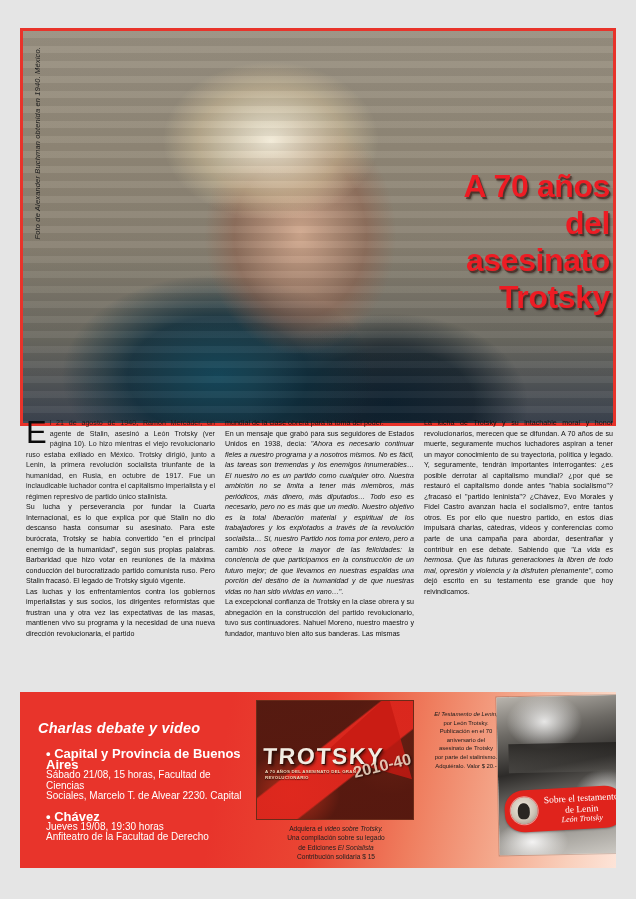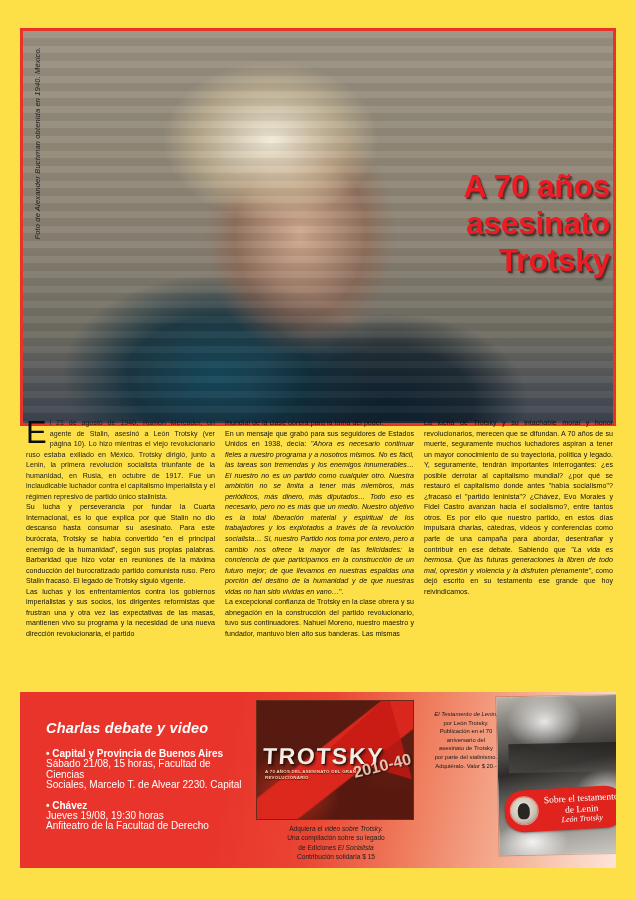--- a/index.html
+++ b/index.html
@@ -5,21 +5,21 @@
   * { box-sizing: border-box; margin: 0; padding: 0; }
   html, body {
     width: 636px; height: 899px;
     background: #ffffff;
     font-family: "Liberation Sans", sans-serif;
     overflow: hidden;
   }
   #page {
     position: relative;
     width: 636px; height: 899px;
-    background: #fde047;
+    background: #e5e5e5;
   }
 
   
   .hero-frame {
     position: absolute;
     left: 20px; top: 28px;
     width: 596px; height: 398px;
     border: 3px solid #e8332a;
     overflow: hidden;
     background: #8d8576;
@@ -110,36 +110,36 @@
     position: absolute;
     left: 20px; top: 692px;
     width: 596px; height: 176px;
     background: linear-gradient(100deg,
       #e8342b 0%, #e8342b 34%, #ea4533 50%,
       #ef7d5e 66%, #f4a88c 80%, #f9cfbb 92%, #fde4d8 100%);
     overflow: hidden;
   }
   .band-title {
     position: absolute;
-    left: 26px; top: 28px;
+    left: 18px; top: 28px;
     font-size: 14.5px;
     font-weight: bold;
     font-style: italic;
     color: #ffffff;
     letter-spacing: .2px;
   }
   .events {
     position: absolute;
     left: 26px; top: 56px;
     width: 200px;
     color: #ffffff;
   }
   .event { margin-bottom: 9px; }
   .event .ev-city {
-    font-size: 10px;
+    font-size: 13px;
     font-weight: bold;
     line-height: 11px;
   }
   .event .ev-line {
     font-size: 10px;
     line-height: 10.5px;
     font-weight: normal;
   }
 
   
@@ -289,20 +289,21 @@
 
 <div id="page">
 
   <div class="hero-frame">
     <div class="hero-photo"></div>
   </div>
   <div class="photo-credit">Foto de Alexander Buchman obtenida en 1940. México.</div>
 
   <div class="headline">
     <span>A 70 años</span>
+    <span>del</span>
     <span>asesinato</span>
     <span>Trotsky</span>
   </div>
 
   <div class="cols">
 
     <div class="col first">
       <p><span class="dropcap">E</span><span class="lead">l 21 de agosto de 1940, Ramón Mercader, un agente de Stalin, asesinó a León Trotsky (ver página 10). Lo hizo mientras el viejo revolucionario ruso estaba exiliado en México. Trotsky dirigió, junto a Lenin, la primera revolución socialista triunfante de la humanidad, en Rusia, en octubre de 1917. Fue un inclaudicable luchador contra el capitalismo imperialista y el régimen represivo de partido único stalinista.</span></p>
       <p>Su lucha y perseverancia por fundar la Cuarta Internacional, es lo que explica por qué Stalin no dio descanso hasta consumar su asesinato. Para este burócrata, Trotsky se había convertido "en el principal enemigo de la humanidad", según sus propias palabras. Barbaridad que hizo votar en reuniones de la máxima conducción del burocratizado partido comunista ruso. Pero Stalin fracasó. El legado de Trotsky siguió vigente.</p>
       <p>Las luchas y los enfrentamientos contra los gobiernos imperialistas y sus socios, los dirigentes reformistas que frustran una y otra vez las expectativas de las masas, mantienen vivo su programa y la necesidad de una nueva dirección revolucionaria, el partido</p>

